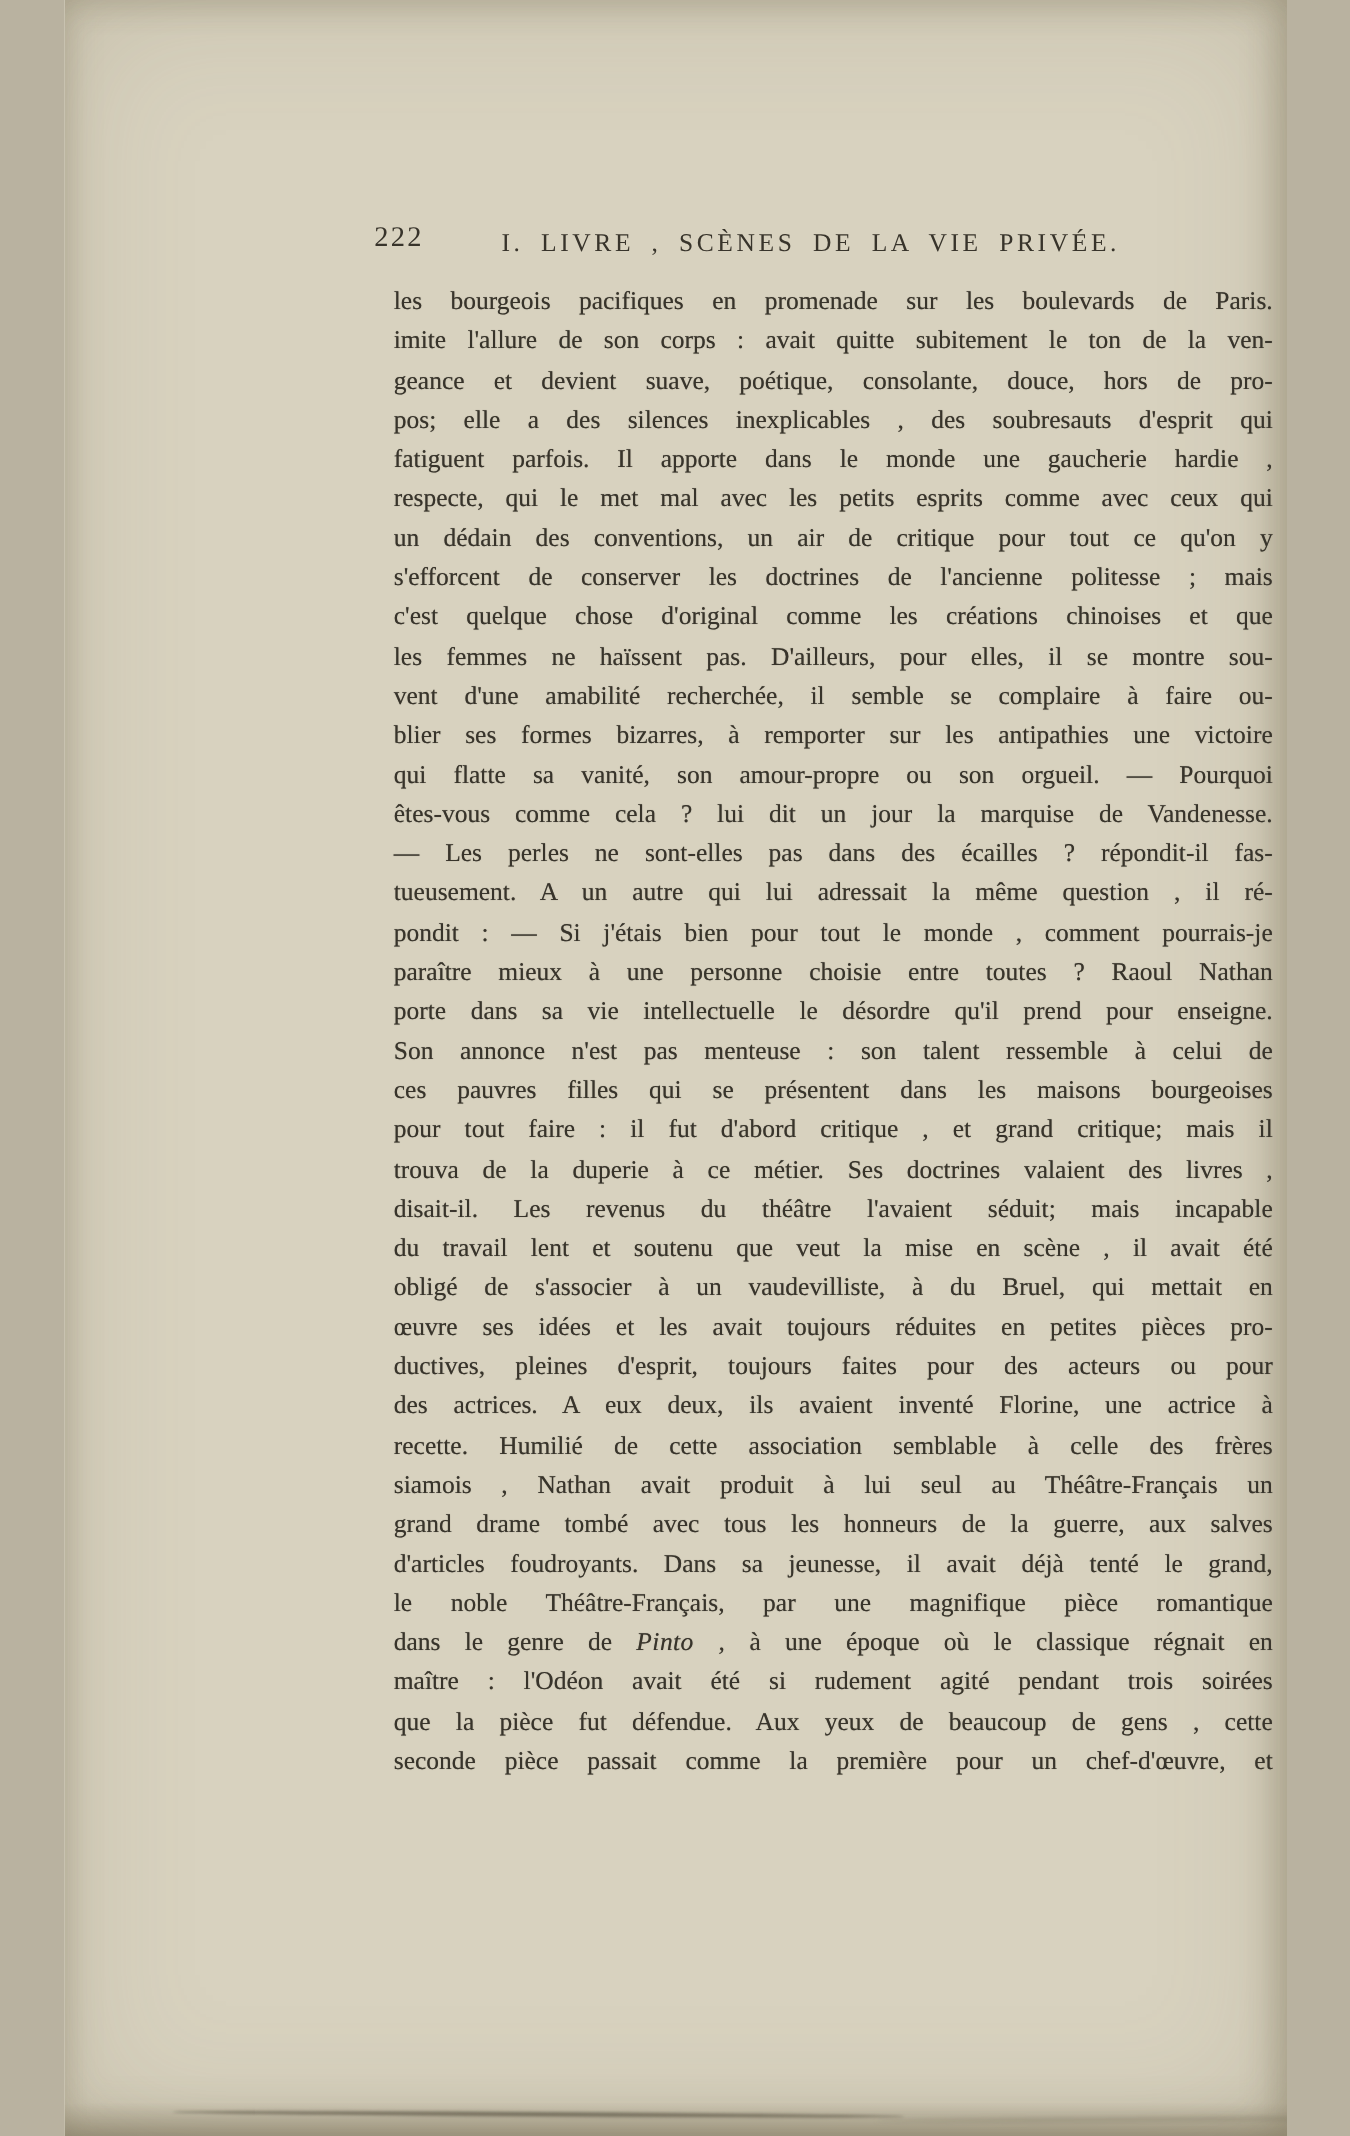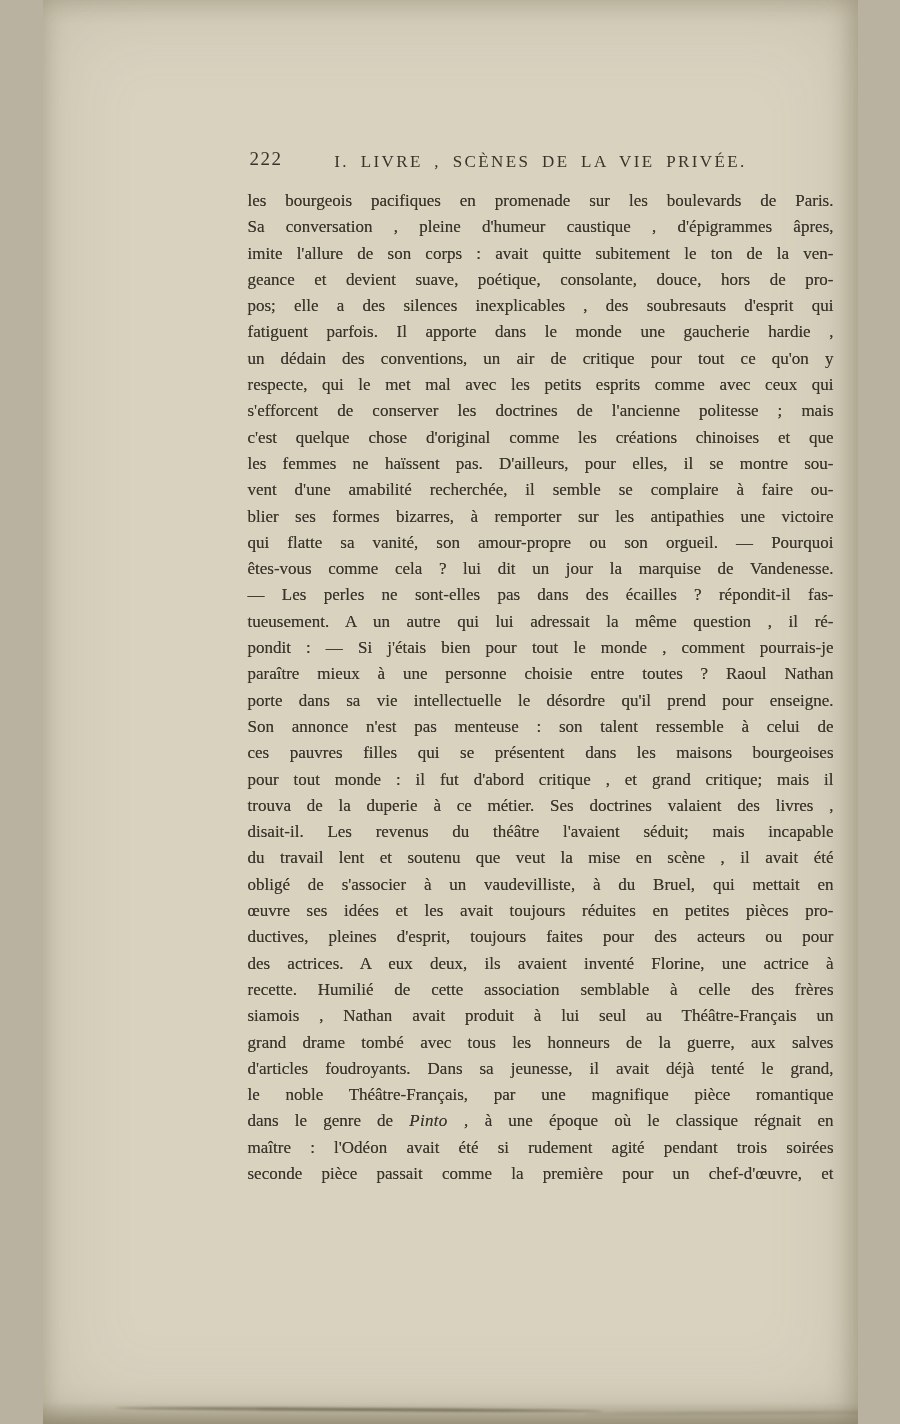--- a/index.html
+++ b/index.html
@@ -40,21 +40,21 @@
     display: block;
     text-align: center;
     padding-top: 4px;
     font-size: 17px;
     letter-spacing: 2.4px;
     word-spacing: 5px;
     white-space: nowrap;
   }
   .text-block {
     position: absolute;
-    left: 205px;
+    left: 220px;
     top: 188px;
     width: 586px;
   }
   .text-line {
     font-size: 17px;
     line-height: 26.3px;
     text-align: justify;
     text-align-last: justify;
     text-justify: inter-word;
     text-shadow: 0 0 0.5px rgba(56, 52, 43, 0.65);
@@ -99,56 +99,56 @@
 
 <div class="scan-page">
 
   <header class="page-header">
     <span class="page-number">222</span>
     <span class="running-title">I. LIVRE , SCÈNES DE LA VIE PRIVÉE.</span>
   </header>
 
   <main class="text-block" id="textblock">
       <div class="text-line"><span>les bourgeois pacifiques en promenade sur les boulevards de Paris.</span></div>
-      <div class="text-line"><span>Sa conversation , pleine d'humeur caustique , d'épigrammes âpres,</span></div>
       <div class="text-line"><span>imite l'allure de son corps : avait quitte subitement le ton de la ven-</span></div>
       <div class="text-line"><span>geance et devient suave, poétique, consolante, douce, hors de pro-</span></div>
       <div class="text-line"><span>pos; elle a des silences inexplicables , des soubresauts d'esprit qui</span></div>
       <div class="text-line"><span>fatiguent parfois. Il apporte dans le monde une gaucherie hardie ,</span></div>
+      <div class="text-line"><span>respecte, qui le met mal avec les petits esprits comme avec ceux qui</span></div>
       <div class="text-line"><span>un dédain des conventions, un air de critique pour tout ce qu'on y</span></div>
-      <div class="text-line"><span>respecte, qui le met mal avec les petits esprits comme avec ceux qui</span></div>
       <div class="text-line"><span>s'efforcent de conserver les doctrines de l'ancienne politesse ; mais</span></div>
       <div class="text-line"><span>c'est quelque chose d'original comme les créations chinoises et que</span></div>
       <div class="text-line"><span>les femmes ne haïssent pas. D'ailleurs, pour elles, il se montre sou-</span></div>
       <div class="text-line"><span>vent d'une amabilité recherchée, il semble se complaire à faire ou-</span></div>
       <div class="text-line"><span>blier ses formes bizarres, à remporter sur les antipathies une victoire</span></div>
       <div class="text-line"><span>qui flatte sa vanité, son amour-propre ou son orgueil. — Pourquoi</span></div>
       <div class="text-line"><span>êtes-vous comme cela ? lui dit un jour la marquise de Vandenesse.</span></div>
       <div class="text-line"><span>— Les perles ne sont-elles pas dans des écailles ? répondit-il fas-</span></div>
       <div class="text-line"><span>tueusement. A un autre qui lui adressait la même question , il ré-</span></div>
       <div class="text-line"><span>pondit : — Si j'étais bien pour tout le monde , comment pourrais-je</span></div>
       <div class="text-line"><span>paraître mieux à une personne choisie entre toutes ? Raoul Nathan</span></div>
       <div class="text-line"><span>porte dans sa vie intellectuelle le désordre qu'il prend pour enseigne.</span></div>
       <div class="text-line"><span>Son annonce n'est pas menteuse : son talent ressemble à celui de</span></div>
       <div class="text-line"><span>ces pauvres filles qui se présentent dans les maisons bourgeoises</span></div>
-      <div class="text-line"><span>pour tout monde : il fut d'abord critique , et grand critique; mais il</span></div>
+      <div class="text-line"><span>pour tout faire : il fut d'abord critique , et grand critique; mais il</span></div>
       <div class="text-line"><span>trouva de la duperie à ce métier. Ses doctrines valaient des livres ,</span></div>
       <div class="text-line"><span>disait-il. Les revenus du théâtre l'avaient séduit; mais incapable</span></div>
       <div class="text-line"><span>du travail lent et soutenu que veut la mise en scène , il avait été</span></div>
       <div class="text-line"><span>obligé de s'associer à un vaudevilliste, à du Bruel, qui mettait en</span></div>
       <div class="text-line"><span>œuvre ses idées et les avait toujours réduites en petites pièces pro-</span></div>
       <div class="text-line"><span>ductives, pleines d'esprit, toujours faites pour des acteurs ou pour</span></div>
       <div class="text-line"><span>des actrices. A eux deux, ils avaient inventé Florine, une actrice à</span></div>
       <div class="text-line"><span>recette. Humilié de cette association semblable à celle des frères</span></div>
       <div class="text-line"><span>siamois , Nathan avait produit à lui seul au Théâtre-Français un</span></div>
       <div class="text-line"><span>grand drame tombé avec tous les honneurs de la guerre, aux salves</span></div>
       <div class="text-line"><span>d'articles foudroyants. Dans sa jeunesse, il avait déjà tenté le grand,</span></div>
       <div class="text-line"><span>le noble Théâtre-Français, par une magnifique pièce romantique</span></div>
       <div class="text-line"><span>dans le genre de </span><i>Pinto ,</i><span> à une époque où le classique régnait en</span></div>
       <div class="text-line"><span>maître : l'Odéon avait été si rudement agité pendant trois soirées</span></div>
+      <div class="text-line"><span>que la pièce fut défendue. Aux yeux de beaucoup de gens , cette</span></div>
       <div class="text-line"><span>seconde pièce passait comme la première pour un chef-d'œuvre, et</span></div>
     </main>
 
   <div class="page-edge-line"></div>
   <div class="page-edge-line-right"></div>
   <div class="bottom-shade"></div>
 
 </div>
 
 </body></html>

